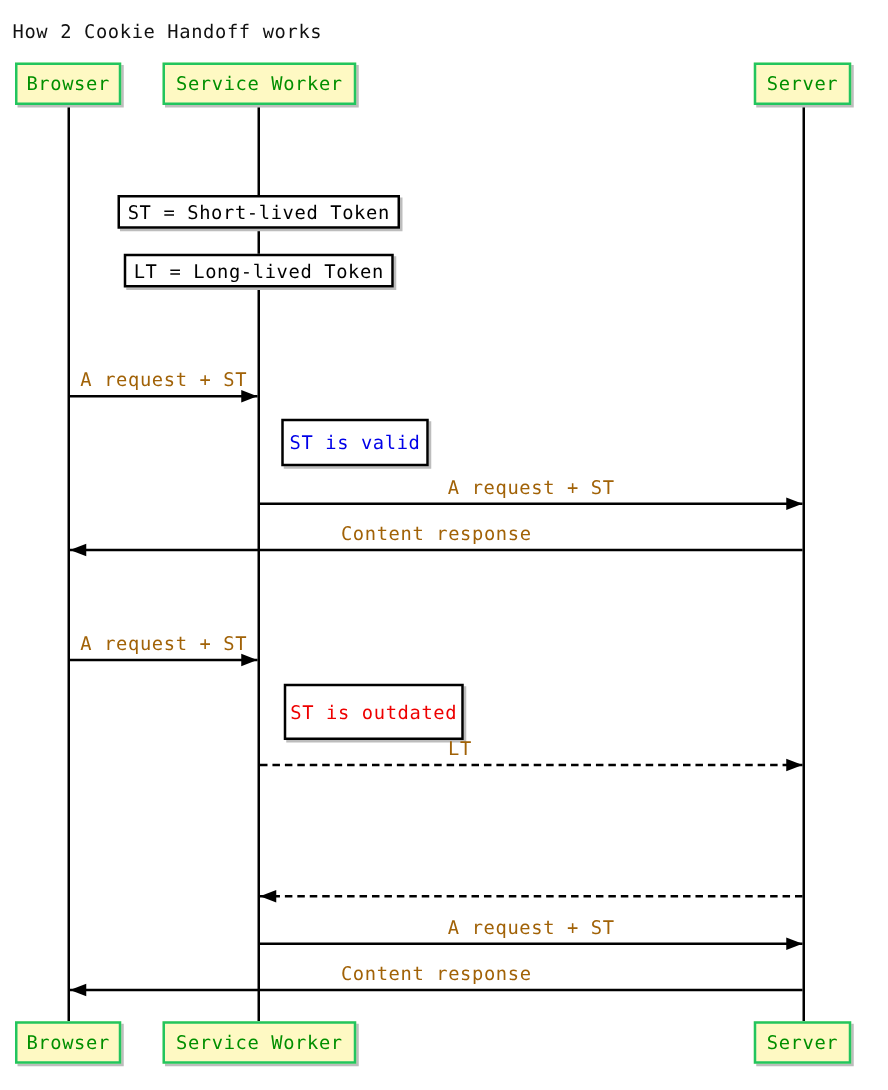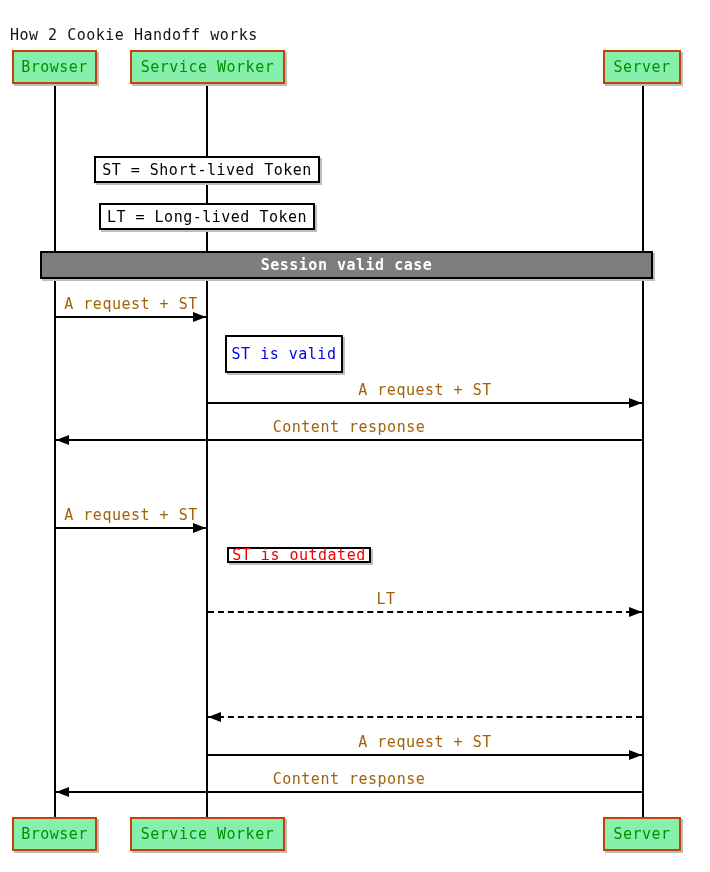--- a/index.html
+++ b/index.html
@@ -5,30 +5,30 @@
   html,body{margin:0;padding:0;background:#ffffff;}
   .stage{
     position:relative;
     width:710px;height:872px;
     background:#ffffff;
     font-family:"DejaVu Sans Mono", monospace;
     color:#000;
     overflow:hidden;
   }
   .title{
-    position:absolute;left:10px;top:26px;
+    position:absolute;left:10px;top:16px;
     font-size:15px;letter-spacing:.5px;line-height:18px;color:#111;
   }
   .lifeline{
     position:absolute;width:2px;background:#000;
     top:84px;height:733px;
   }
   .participant{
     position:absolute;height:34px;box-sizing:border-box;
-    border:2px solid #c2410c;background:#86efac;
+    border:2px solid #22c55e;background:#fef9c3;
     box-shadow:2px 2px 0 #bdbdbd;
     display:flex;align-items:center;justify-content:center;
     font-size:15px;letter-spacing:.5px;
     color:var(--participant-text,#008f00);
   }
   .note{
     position:absolute;box-sizing:border-box;
     border:2px solid #000;background:#fff;
     box-shadow:2px 2px 0 #bdbdbd;
     display:flex;flex-direction:column;align-items:center;justify-content:center;
@@ -69,44 +69,43 @@
   <div class="lifeline" style="left:206px"></div>
   <div class="lifeline" style="left:642px"></div>
 
   <div class="participant" style="left:12px;top:50px;width:85px">Browser</div>
   <div class="participant" style="left:130px;top:50px;width:155px">Service Worker</div>
   <div class="participant" style="left:603px;top:50px;width:78px">Server</div>
 
   <div class="note" style="left:99px;top:203px;width:216px;height:27px">LT = Long-lived Token</div>
   <div class="note" style="left:94px;top:156px;width:226px;height:27px">ST = Short-lived Token</div>
 
-  <div class="bar" style="top:251px">Session valid case</div>
 
   <div class="msg-label" style="left:56px;top:294px;width:150px">A request + ST</div>
   <div class="msg-line" style="left:56px;top:316px;width:150px"></div>
   <div class="arrowhead right" style="left:193px;top:312px"></div>
 
   <div class="note blue" style="left:225px;top:335px;width:118px;height:38px">ST is valid</div>
 
   <div class="msg-label" style="left:208px;top:380px;width:434px">A request + ST</div>
   <div class="msg-line" style="left:208px;top:402px;width:434px"></div>
   <div class="arrowhead right" style="left:629px;top:398px"></div>
 
   <div class="msg-label" style="left:56px;top:417px;width:586px">Content response</div>
   <div class="msg-line" style="left:56px;top:439px;width:586px"></div>
   <div class="arrowhead left" style="left:56px;top:435px"></div>
 
 
   <div class="msg-label" style="left:56px;top:505px;width:150px">A request + ST</div>
   <div class="msg-line" style="left:56px;top:527px;width:150px"></div>
   <div class="arrowhead right" style="left:193px;top:523px"></div>
 
-  <div class="note red" style="left:227px;top:547px;width:144px;height:16px">ST is outdated</div>
+  <div class="note red" style="left:227px;top:547px;width:144px;height:45px">ST is outdated</div>
 
-  <div class="msg-label" style="left:208px;top:589px;width:356px">LT</div>
+  <div class="msg-label" style="left:190px;top:589px;width:356px">LT</div>
   <div class="msg-line dashed" style="left:208px;top:611px;width:434px"></div>
   <div class="arrowhead right" style="left:629px;top:607px"></div>
 
 
   <div class="msg-line dashed" style="left:208px;top:716px;width:434px"></div>
   <div class="arrowhead left" style="left:208px;top:712px"></div>
 
   <div class="msg-label" style="left:208px;top:732px;width:434px">A request + ST</div>
   <div class="msg-line" style="left:208px;top:754px;width:434px"></div>
   <div class="arrowhead right" style="left:629px;top:750px"></div>

